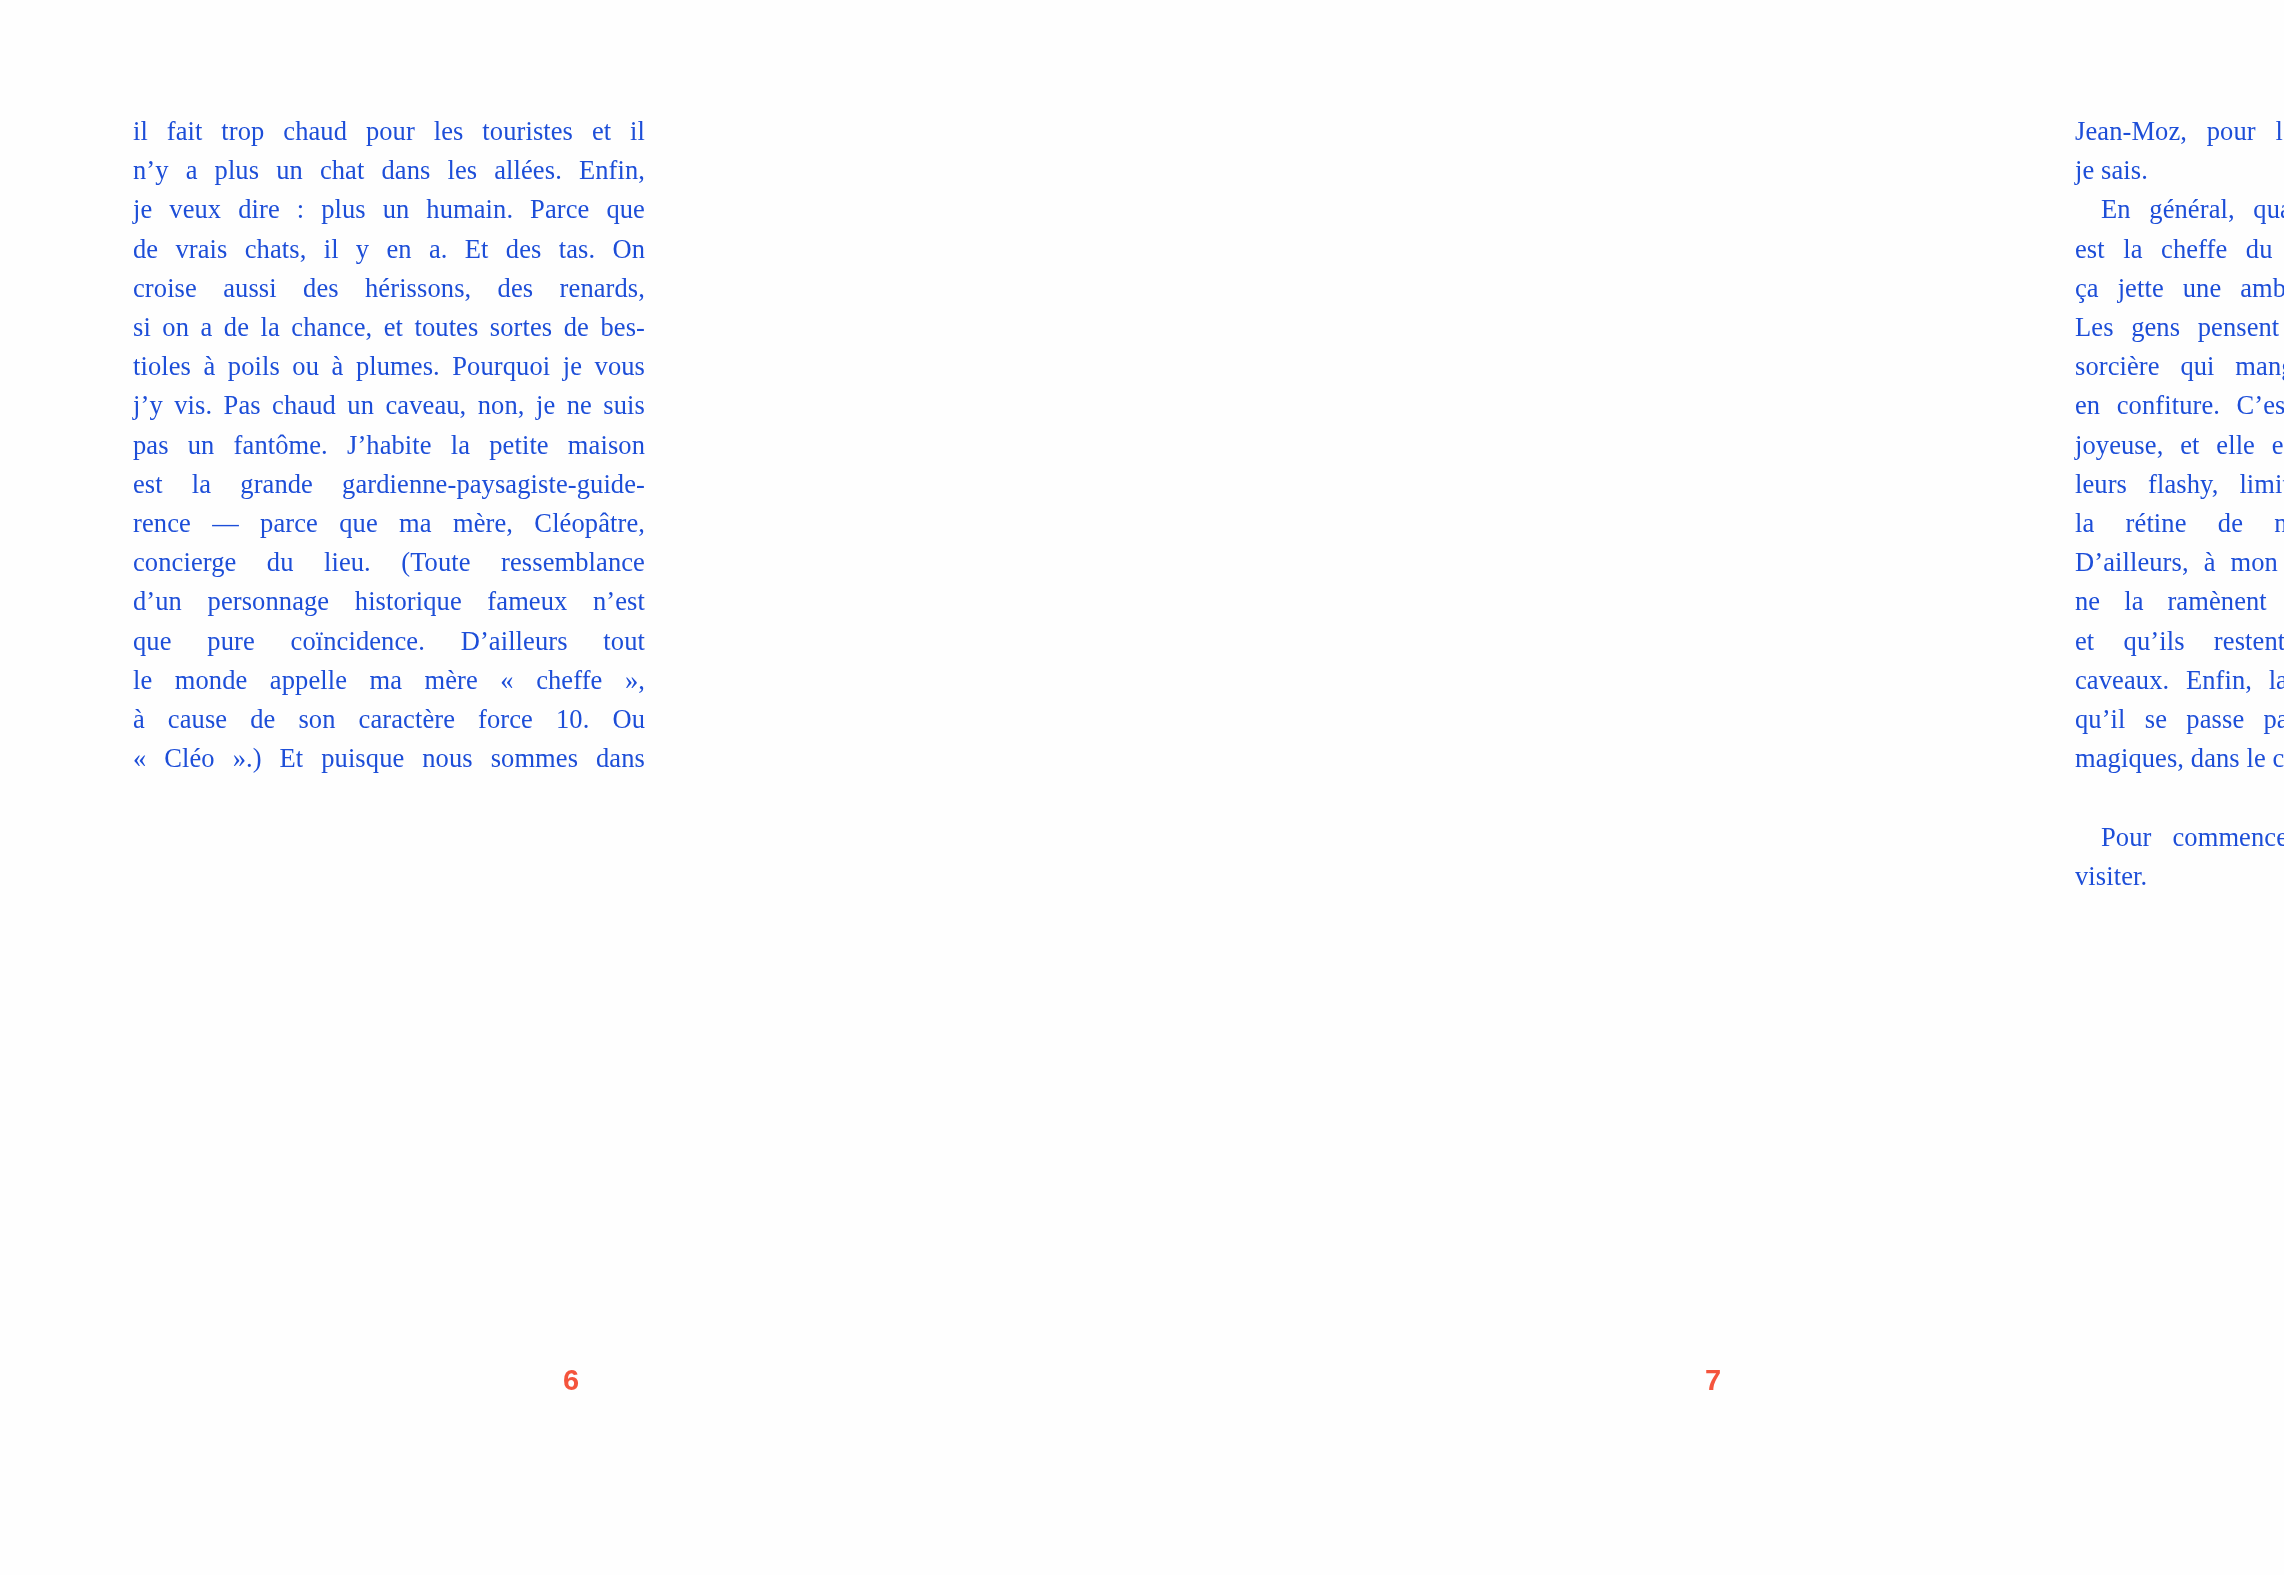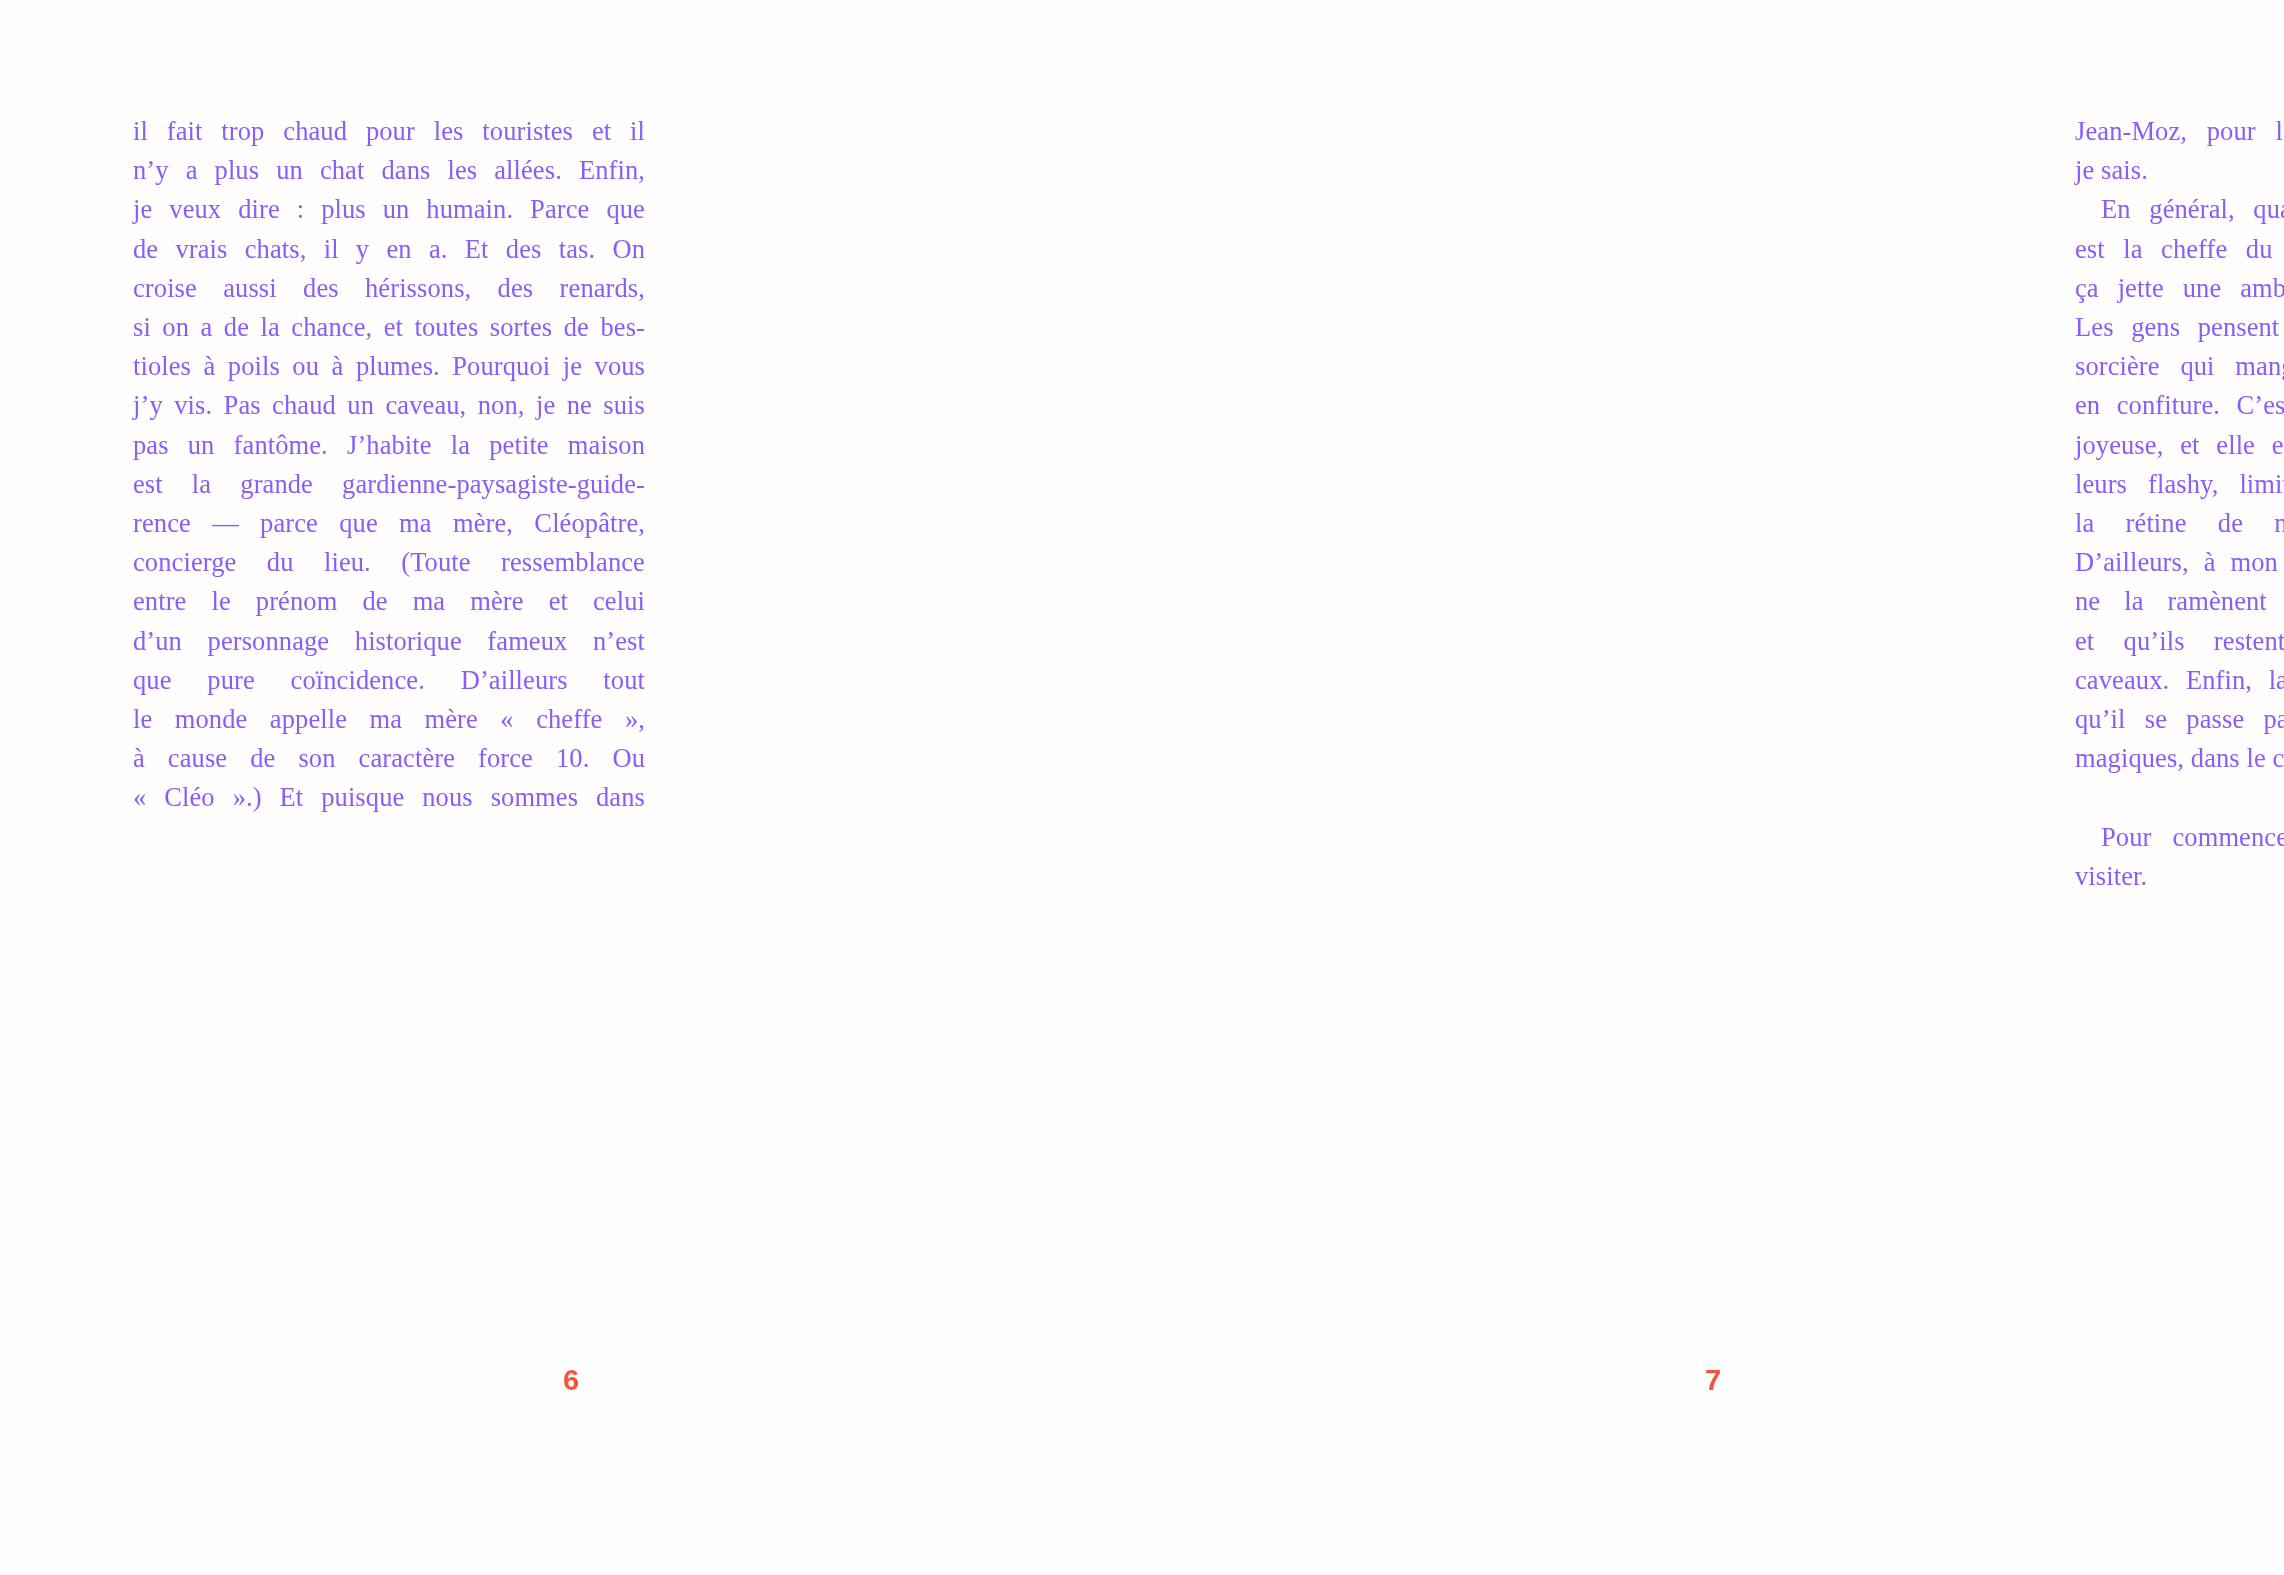--- a/index.html
+++ b/index.html
@@ -27,21 +27,21 @@
     background: #fefefe;
   }
   .text-block {
     position: absolute;
     top: 112px;
     width: 512px;
     font-size: 26.5px;
     line-height: 39.2px;
     text-align: justify;
     letter-spacing: 0.1px;
-    color: #8b5cf6;
+    color: #1d4ed8;
   }
   .page-left .text-block { left: 133px; }
   .page-right .text-block { left: 933px; }
 
   .para { margin: 0; }
   .para + .para { margin-top: 0; }
   .para.gap { margin-top: 39.2px; }
 
   
   .ln {
@@ -86,21 +86,20 @@
         <span class="ln j">je veux dire : plus un humain. Parce que</span>
         <span class="ln j">de vrais chats, il y en a. Et des tas. On</span>
         <span class="ln j">croise aussi des hérissons, des renards,</span>
         <span class="ln j">si on a de la chance, et toutes sortes de bes-</span>
         <span class="ln j">tioles à poils ou à plumes. Pourquoi je vous</span>
         <span class="ln j">j’y vis. Pas chaud un caveau, non, je ne suis</span>
         <span class="ln j">pas un fantôme. J’habite la petite maison</span>
         <span class="ln j">est la grande gardienne-paysagiste-guide-</span>
         <span class="ln j">rence — parce que ma mère, Cléopâtre,</span>
         <span class="ln j">concierge du lieu. (Toute ressemblance</span>
-        <span class="ln j">entre le prénom de ma mère et celui</span>
         <span class="ln j">d’un personnage historique fameux n’est</span>
         <span class="ln j">que pure coïncidence. D’ailleurs tout</span>
         <span class="ln j">le monde appelle ma mère « cheffe »,</span>
         <span class="ln j">à cause de son caractère force 10. Ou</span>
         <span class="ln j">« Cléo ».) Et puisque nous sommes dans</span>
       </p>
 
     </div>
     <div class="folio">6</div>
   </div>

